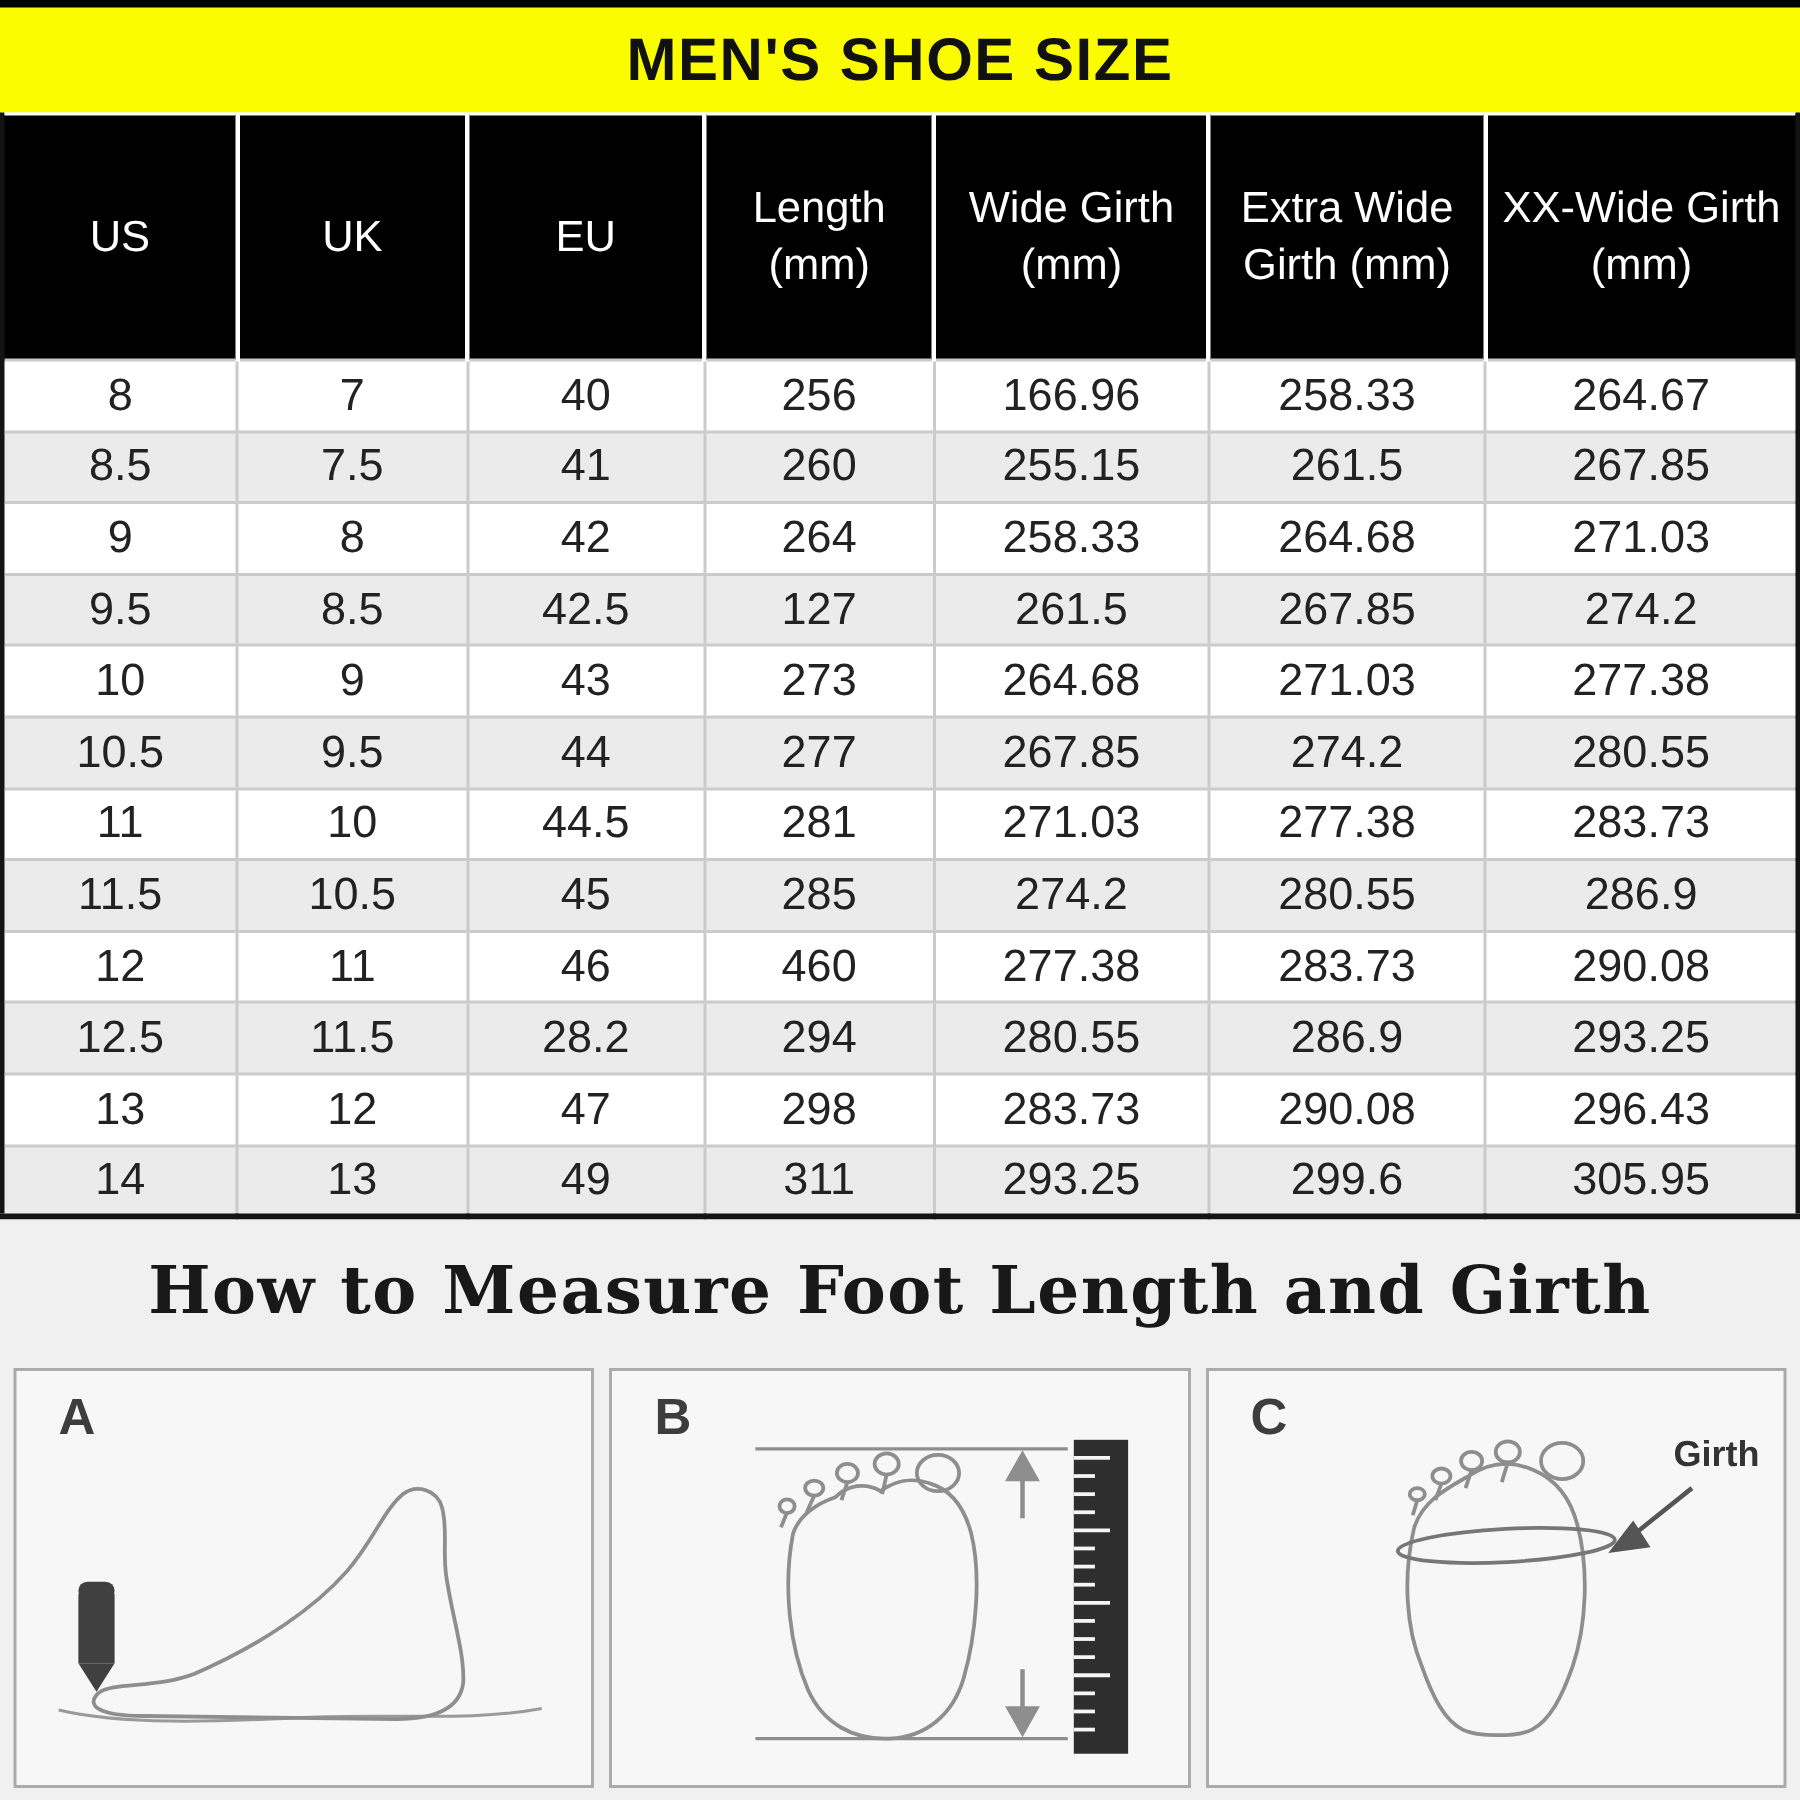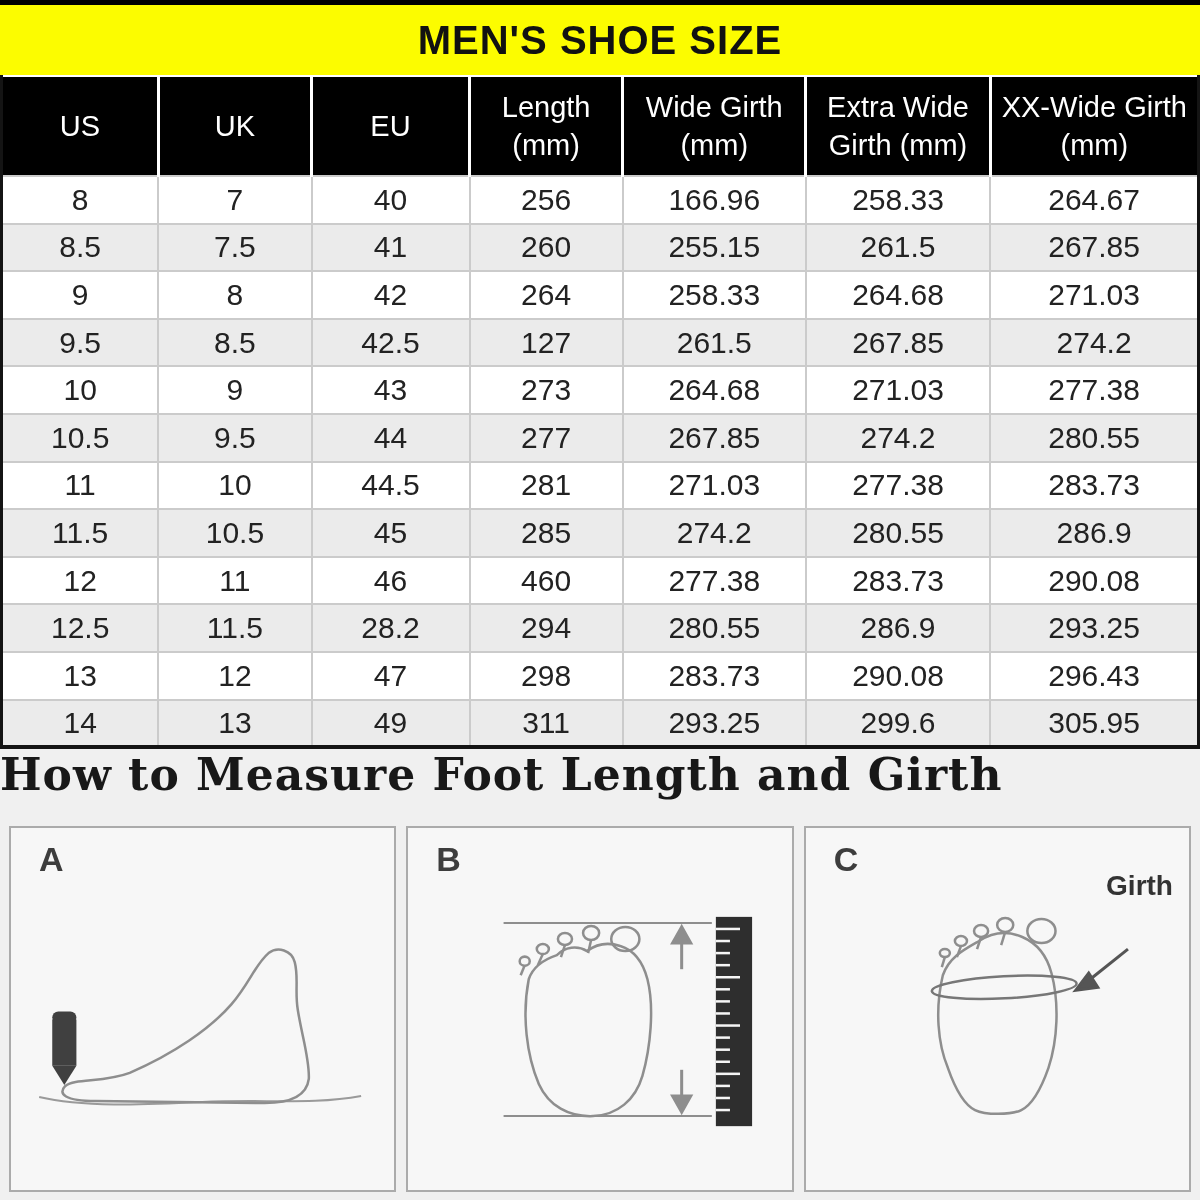--- a/index.html
+++ b/index.html
@@ -30,61 +30,61 @@
     color:var(--banner-text);
   }
   
   table{
     width:1200px;flex:0 0 auto;
     border-collapse:collapse;table-layout:fixed;
     border-left:3px solid var(--table-frame);
     border-right:3px solid var(--table-frame);
     border-bottom:4px solid var(--table-frame);
   }
-  thead tr{height:100px;}
+  thead tr{height:164px;}
   thead th{
     background:var(--header-bg);color:var(--header-text);
     font-weight:400;font-size:29px;line-height:1.32;
     padding:0 6px;border-left:3px solid #fff;border-top:2px solid #fff;
     vertical-align:middle;text-align:center;
   }
   thead th:first-child{border-left:none;}
   tbody tr{height:47.6px;}
   tbody td{
     font-size:30px;color:var(--ink);text-align:center;vertical-align:middle;
     padding:0;border:2px solid var(--cell-border);
     background:var(--row-bg);
   }
   tbody tr:nth-child(even) td{background:var(--row-alt-bg);}
   
   .measure{
     flex:1 1 auto;background:var(--section-bg);
     display:flex;flex-direction:column;
   }
   .measure h2{
-    margin:0;padding-top:0;
+    margin:0;padding-top:22px;text-align:center;
     font-family:"DejaVu Serif",serif;font-weight:700;
     font-size:44px;color:#181818;letter-spacing:1px;
   }
   .panels{
     flex:1 1 auto;display:flex;gap:10px;
     padding:26px 9px 8px 9px;
   }
   .panel{
     flex:1 1 0;margin:0;position:relative;
     background:var(--panel-bg);border:2px solid var(--panel-border);
   }
   .panel-letter{
     position:absolute;top:12px;left:28px;
     font-size:34px;font-weight:700;color:#3D3D3D;
   }
   .panel svg{display:block;width:100%;height:100%;}
   .girth-label{
     position:absolute;top:42px;right:16px;
-    font-size:28px;font-weight:700;color:#333;
+    font-size:24px;font-weight:700;color:#333;
   }
 </style>
 </head>
 <body>
 
 <header class="banner">
   <span>MEN'S SHOE SIZE</span>
 </header>
 
 <table>

